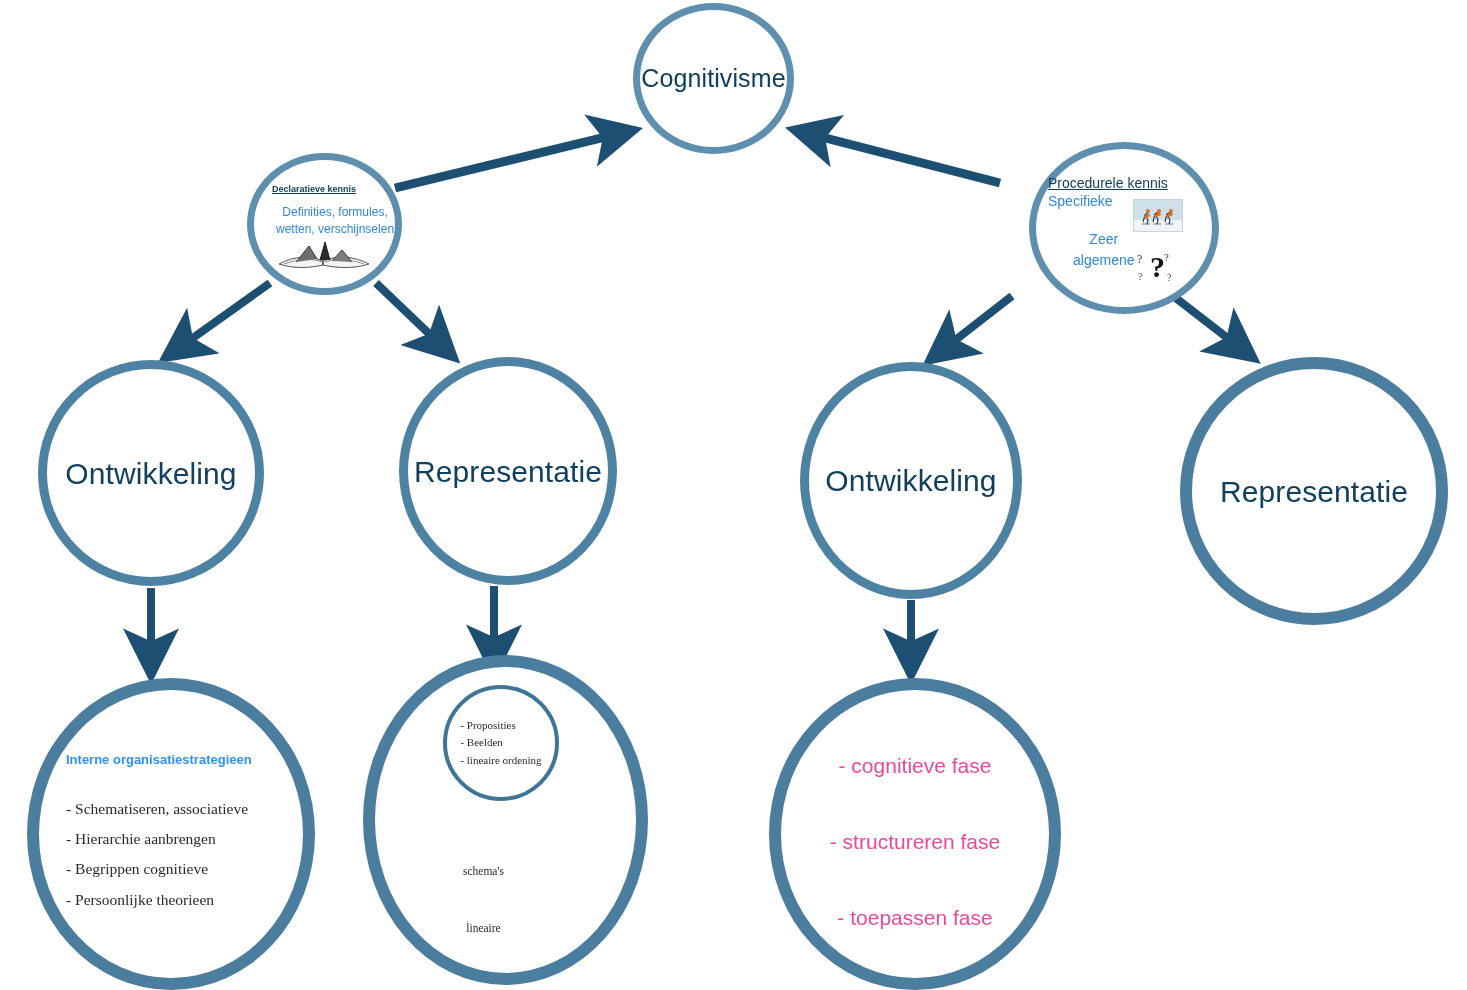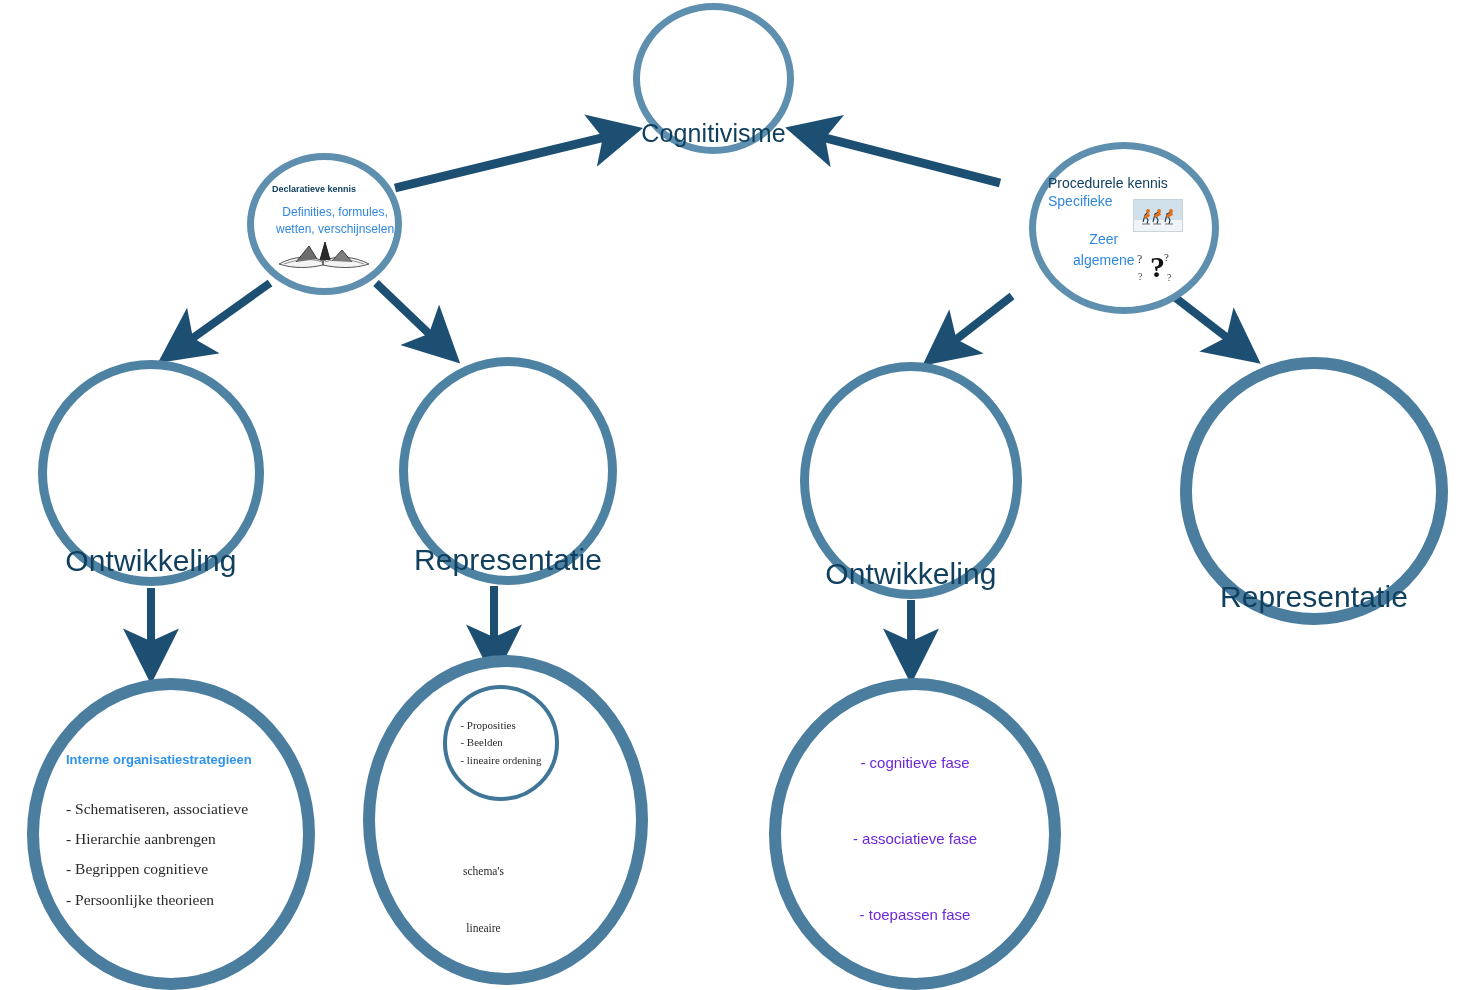--- a/index.html
+++ b/index.html
@@ -30,21 +30,21 @@
     height: 990px;
     pointer-events: none;
   }
   
   .node {
     position: absolute;
     border-radius: 50%;
     box-sizing: border-box;
     background: #ffffff;
     display: flex;
-    align-items: flex-end;
+    align-items: center;
     justify-content: center;
     text-align: center;
   }
   .ring-thin   { border: 7px solid #5f8fae; }
   .ring-med    { border: 9px solid #4e82a3; }
   .ring-thick  { border: 12px solid #4a7d9e; }
   .ring-inner  { border: 4px solid #3f7596; }
 
   .node-title {
     font-size: 30px;
@@ -65,20 +65,21 @@
   .kn-inner {
     position: relative;
     width: 100%;
     height: 100%;
   }
   .kn-heading {
     position: absolute;
     font-weight: bold;
     color: #11405f;
     white-space: nowrap;
+    text-decoration: underline;
   }
   .kn-sub {
     position: absolute;
     color: #2f87e0;
     white-space: pre-line;
   }
   
   #decl-heading { left: 18px; top: 24px; font-size: 9px; }
   #decl-sub     { left: 22px; top: 44px; font-size: 12px; line-height: 1.45; }
   #decl-book {
@@ -174,22 +175,22 @@
     color: #2a2a2a;
   }
   #repr-schemas { top: 198px; left: -22px; }
   #repr-scripts { top: 255px; left: -22px; }
 
   
   .fase-label {
     position: absolute;
     width: 100%;
     text-align: center;
-    font-size: 15px;
-    color: #6d28d9;
+    font-size: 21px;
+    color: #ec4899;
     font-family: "Liberation Sans", sans-serif;
   }
   #fase-1 { top: 64px; }
   #fase-2 { top: 140px; }
   #fase-3 { top: 216px; }
 </style>
 </head>
 <body>
 
 <div id="stage">
@@ -368,18 +369,18 @@
         </ul>
       </div>
       <div class="repr-flow-label" id="repr-schemas">schema's</div>
       <div class="repr-flow-label" id="repr-scripts">lineaire</div>
     </div>
   </div>
 
   <div class="node ring-thick" id="node-fasen">
     <div class="detail-body">
       <div class="fase-label" id="fase-1">- cognitieve fase</div>
-      <div class="fase-label" id="fase-2">- associatieve fase</div>
+      <div class="fase-label" id="fase-2">- structureren fase</div>
       <div class="fase-label" id="fase-3">- toepassen fase</div>
     </div>
   </div>
 
 </div>
 
 </body></html>

